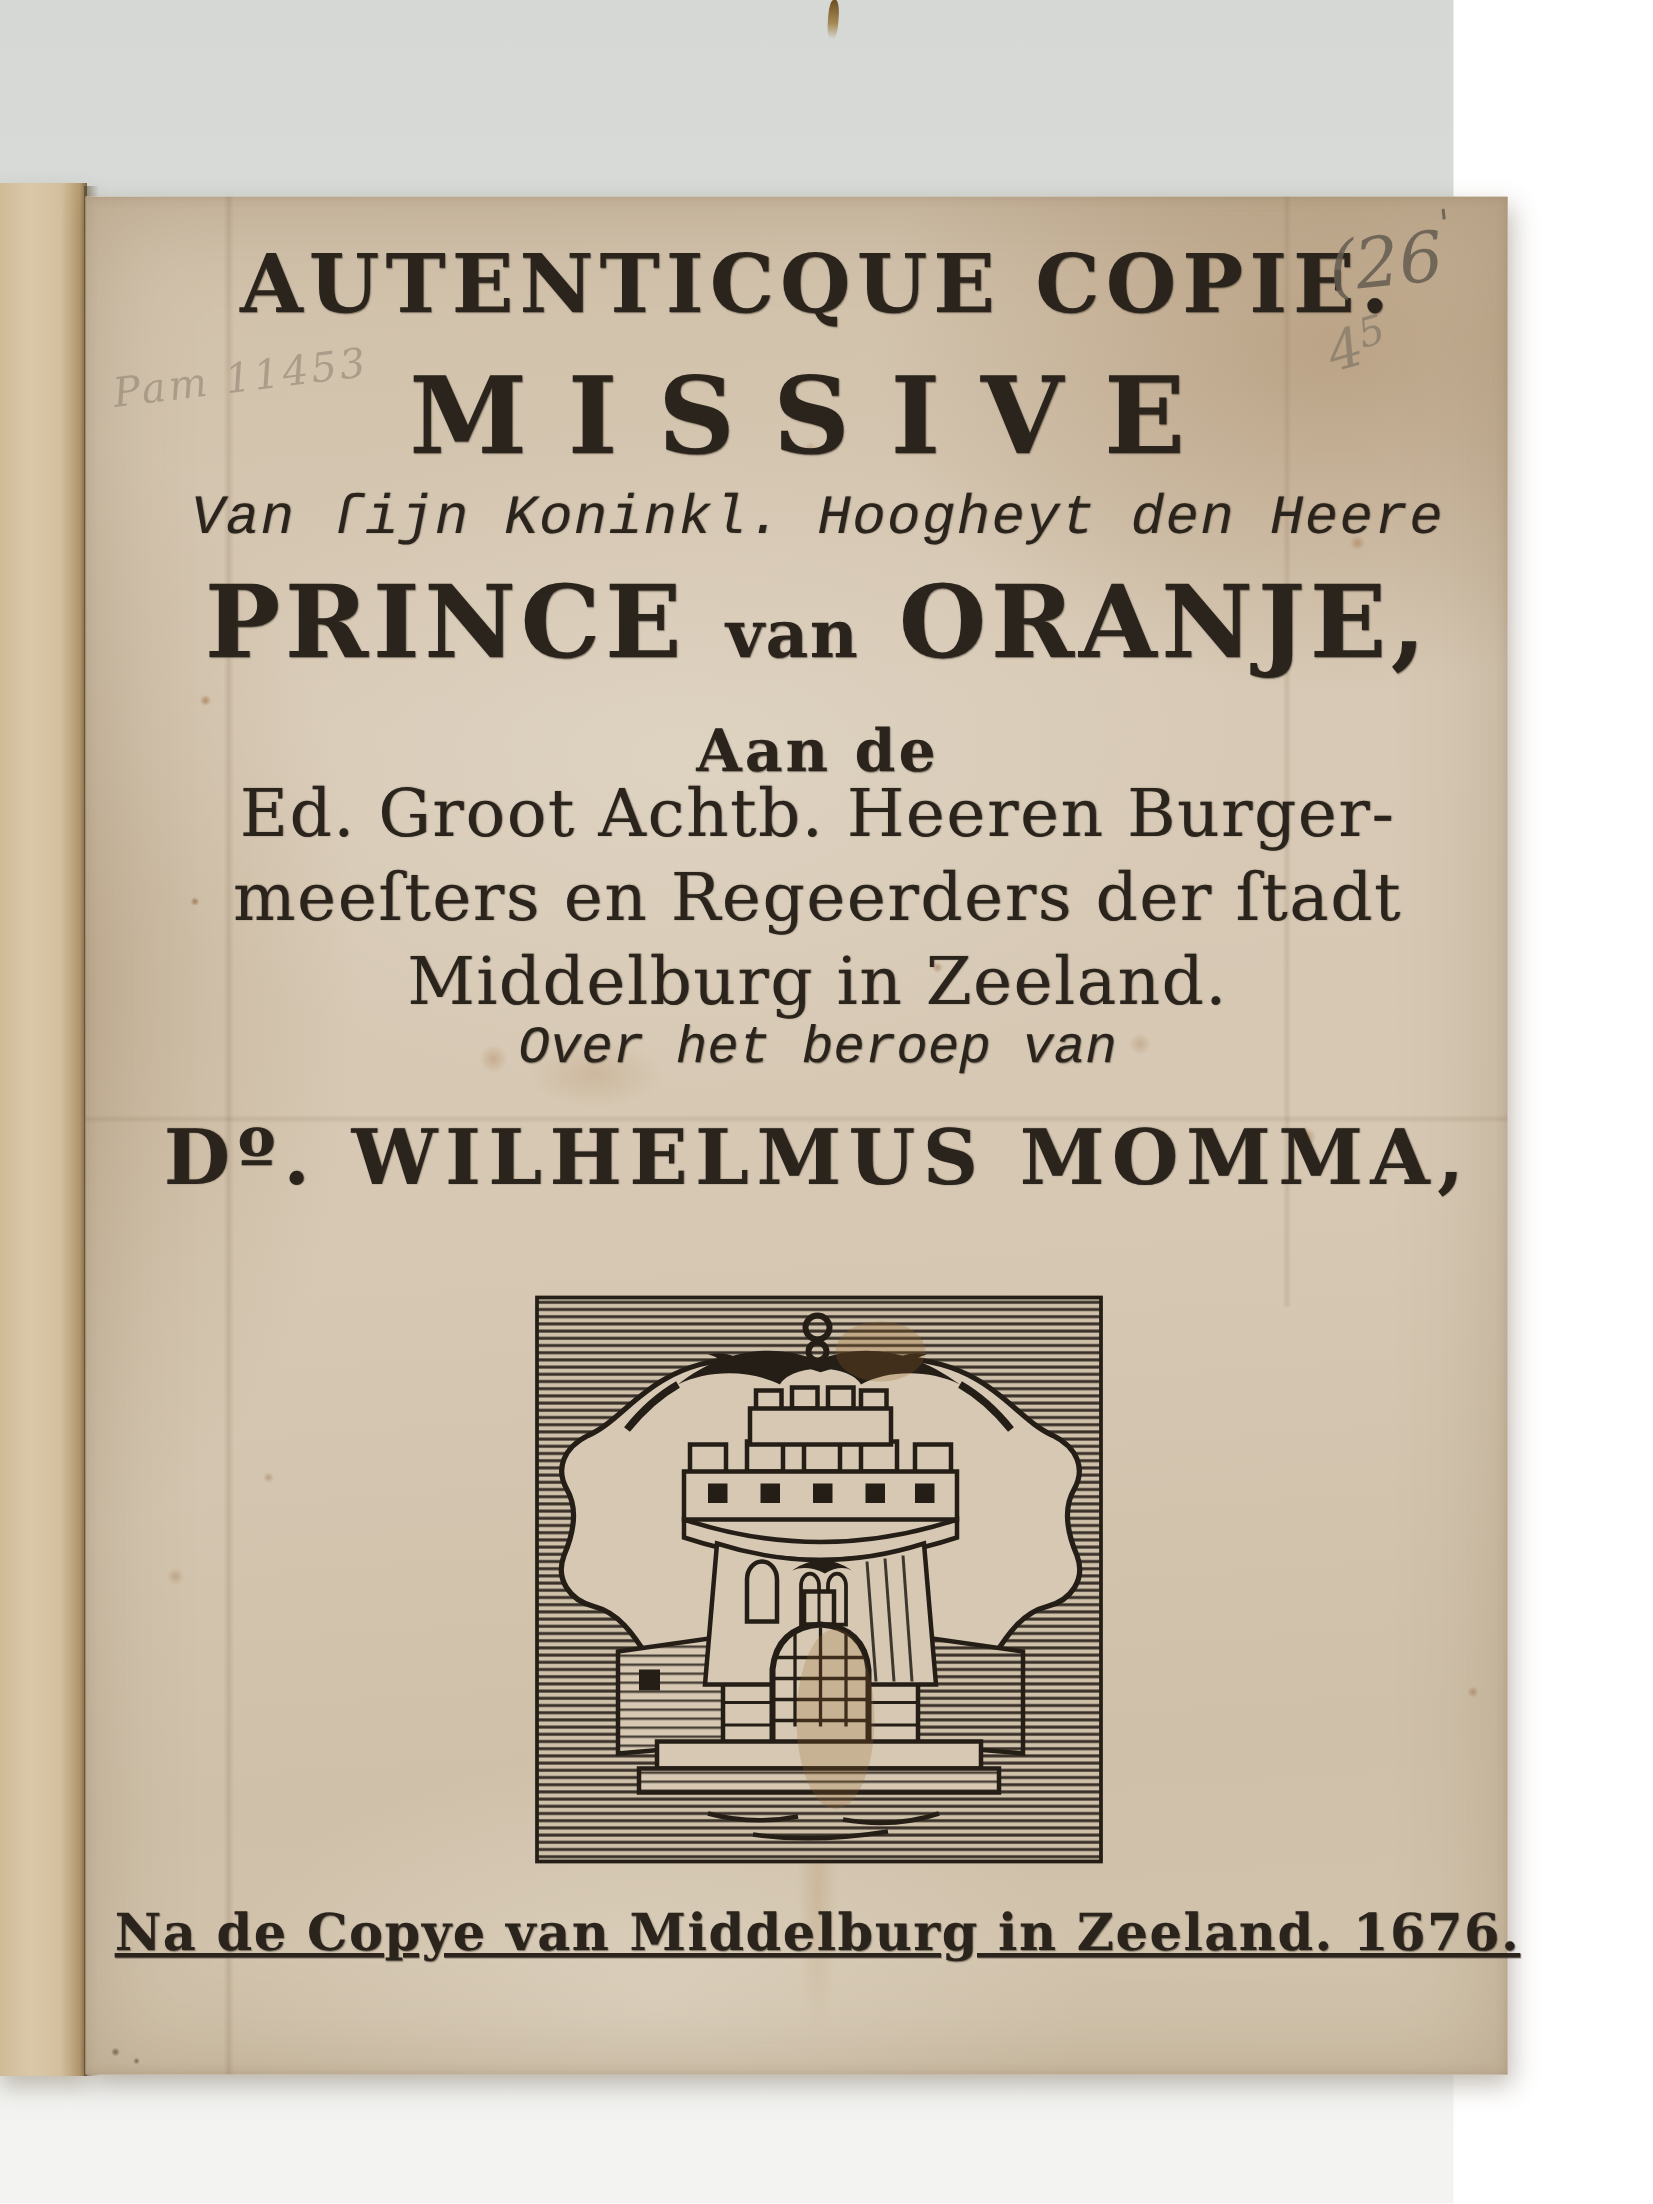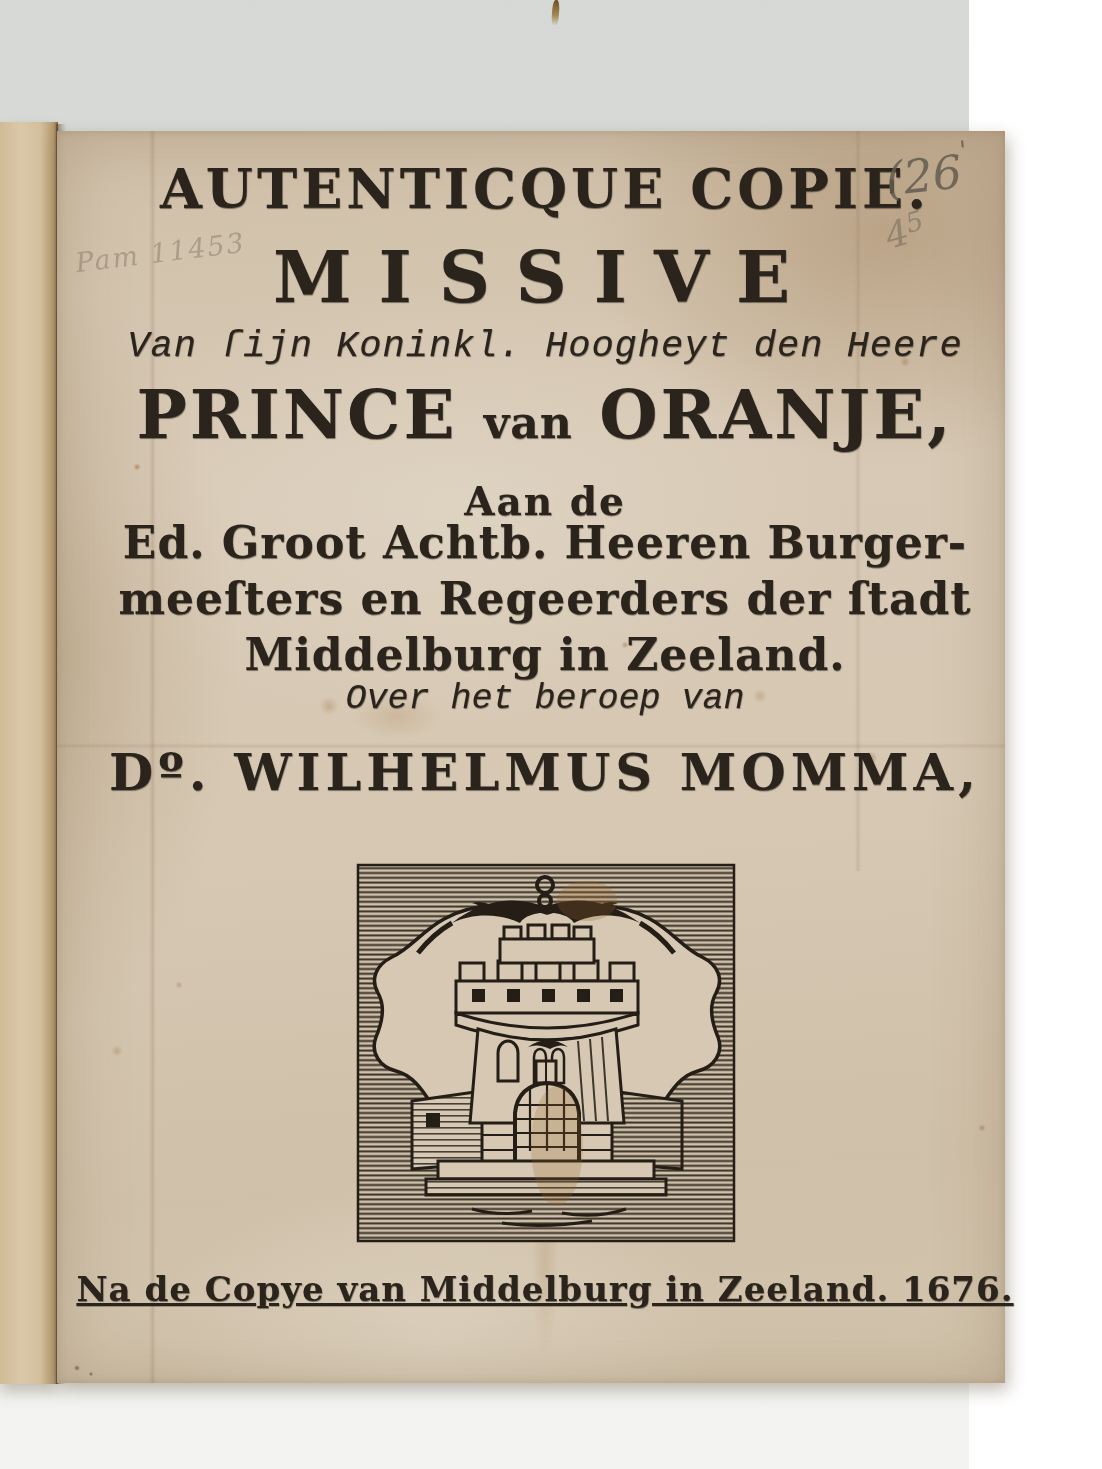--- a/index.html
+++ b/index.html
@@ -55,21 +55,21 @@
   .t{position:absolute;left:0;right:0;text-align:center;color:#2b241c;
      text-shadow:.5px .6px .9px rgba(43,36,28,.55);transform:translateX(14px);white-space:nowrap;}
   .caps{font-weight:bold;}
   .half-title{top:26px;font-size:54px;letter-spacing:4px;}
   .missive{top:104px;font-size:71px;letter-spacing:27px;}
   .ital{font-style:italic;font-weight:normal;font-family:Liberation Mono, monospace;}
   .sub1{top:194px;font-size:37px;letter-spacing:1px;}
   .prince{top:244px;font-size:67px;letter-spacing:3px;}
   .prince .van{font-size:44px;letter-spacing:1px;}
   .aan{top:347px;font-size:39px;font-weight:bold;letter-spacing:2px;text-align:center;}
-  .addr{font-size:44px;font-weight:bold;letter-spacing:1px;}
+  .addr{font-size:44px;font-weight:normal;letter-spacing:1px;}
   .addr2{top:386px;} .addr3{top:442px;} .addr4{top:498px;}
   .over{top:548px;font-size:35px;}
   .momma{top:611px;font-size:51px;letter-spacing:5px;}
   .prof{top:674px;font-size:38px;font-weight:bold;}
   .imprint{top:1138px;font-size:34px;font-weight:bold;letter-spacing:1px;text-decoration:underline;}
   
   .hw{position:absolute;font-style:italic;color:rgba(115,103,88,.9);white-space:nowrap;}
   .hw26{left:828px;top:8px;font-size:46px;transform:rotate(-6deg);color:rgba(100,92,80,.85);}
   .hw26 .tick{font-size:26px;vertical-align:28px;}
   .hw45{left:828px;top:78px;font-size:36px;transform:rotate(-16deg);color:rgba(130,118,102,.7);}

